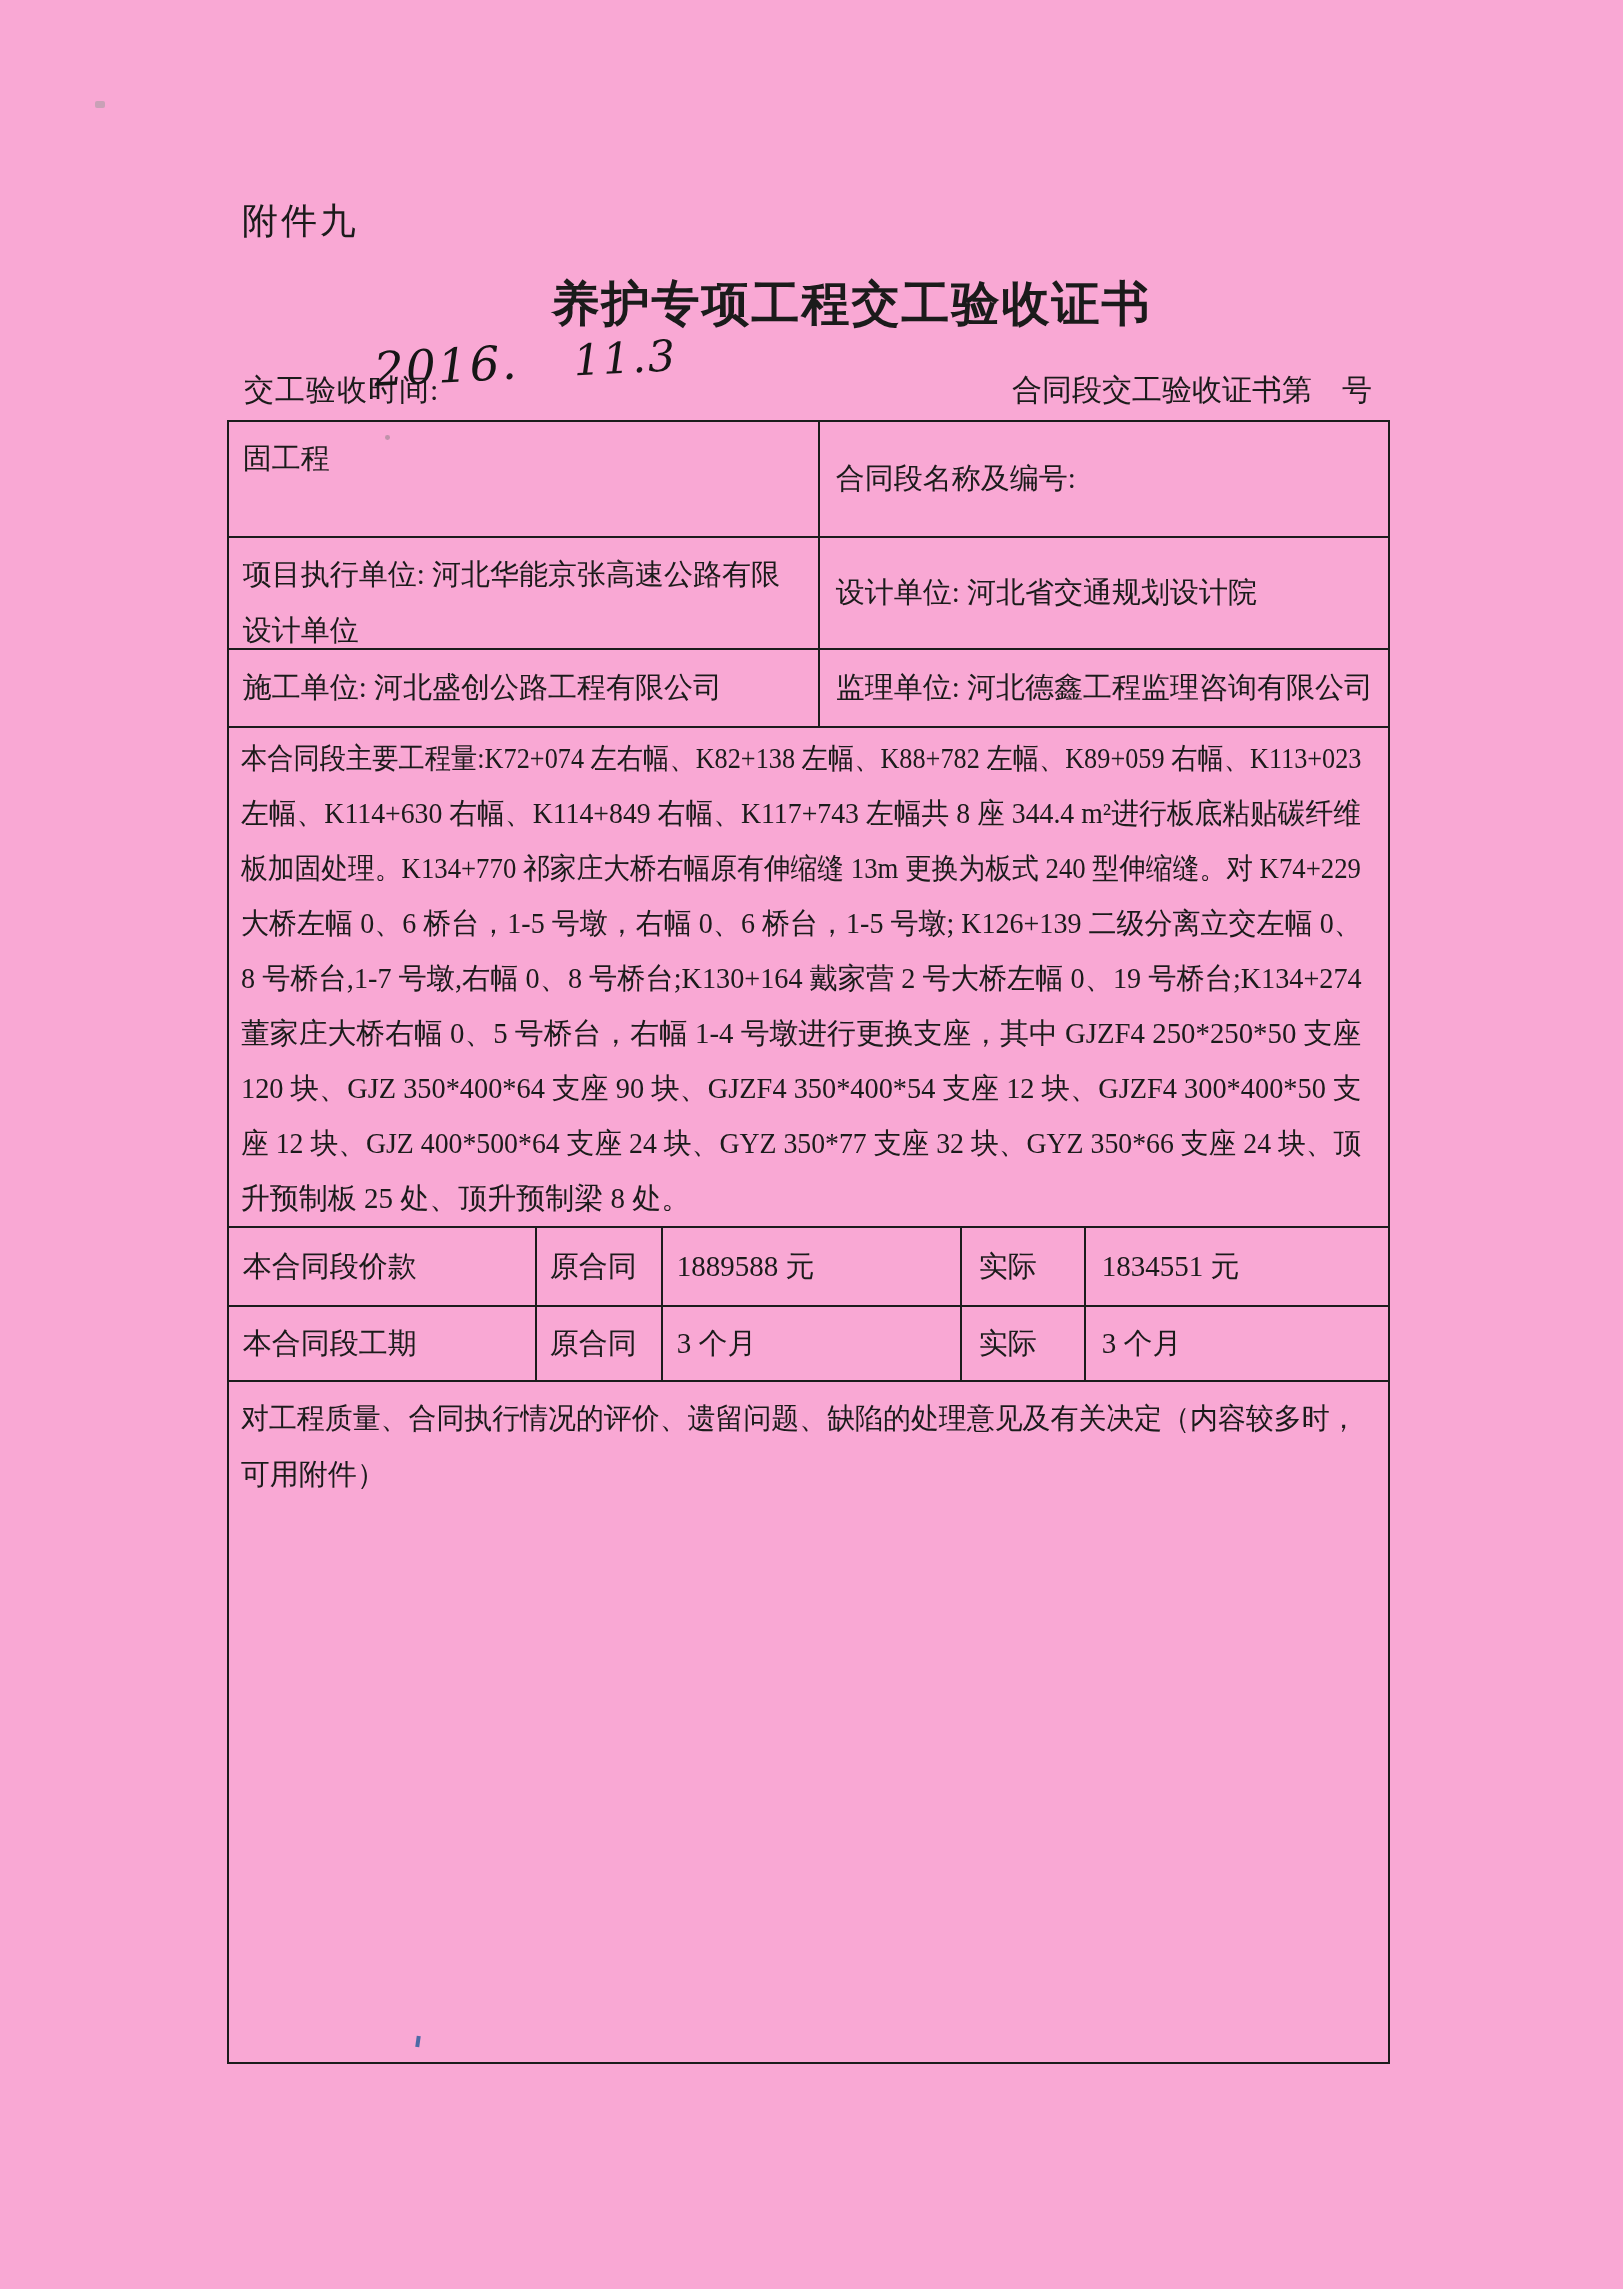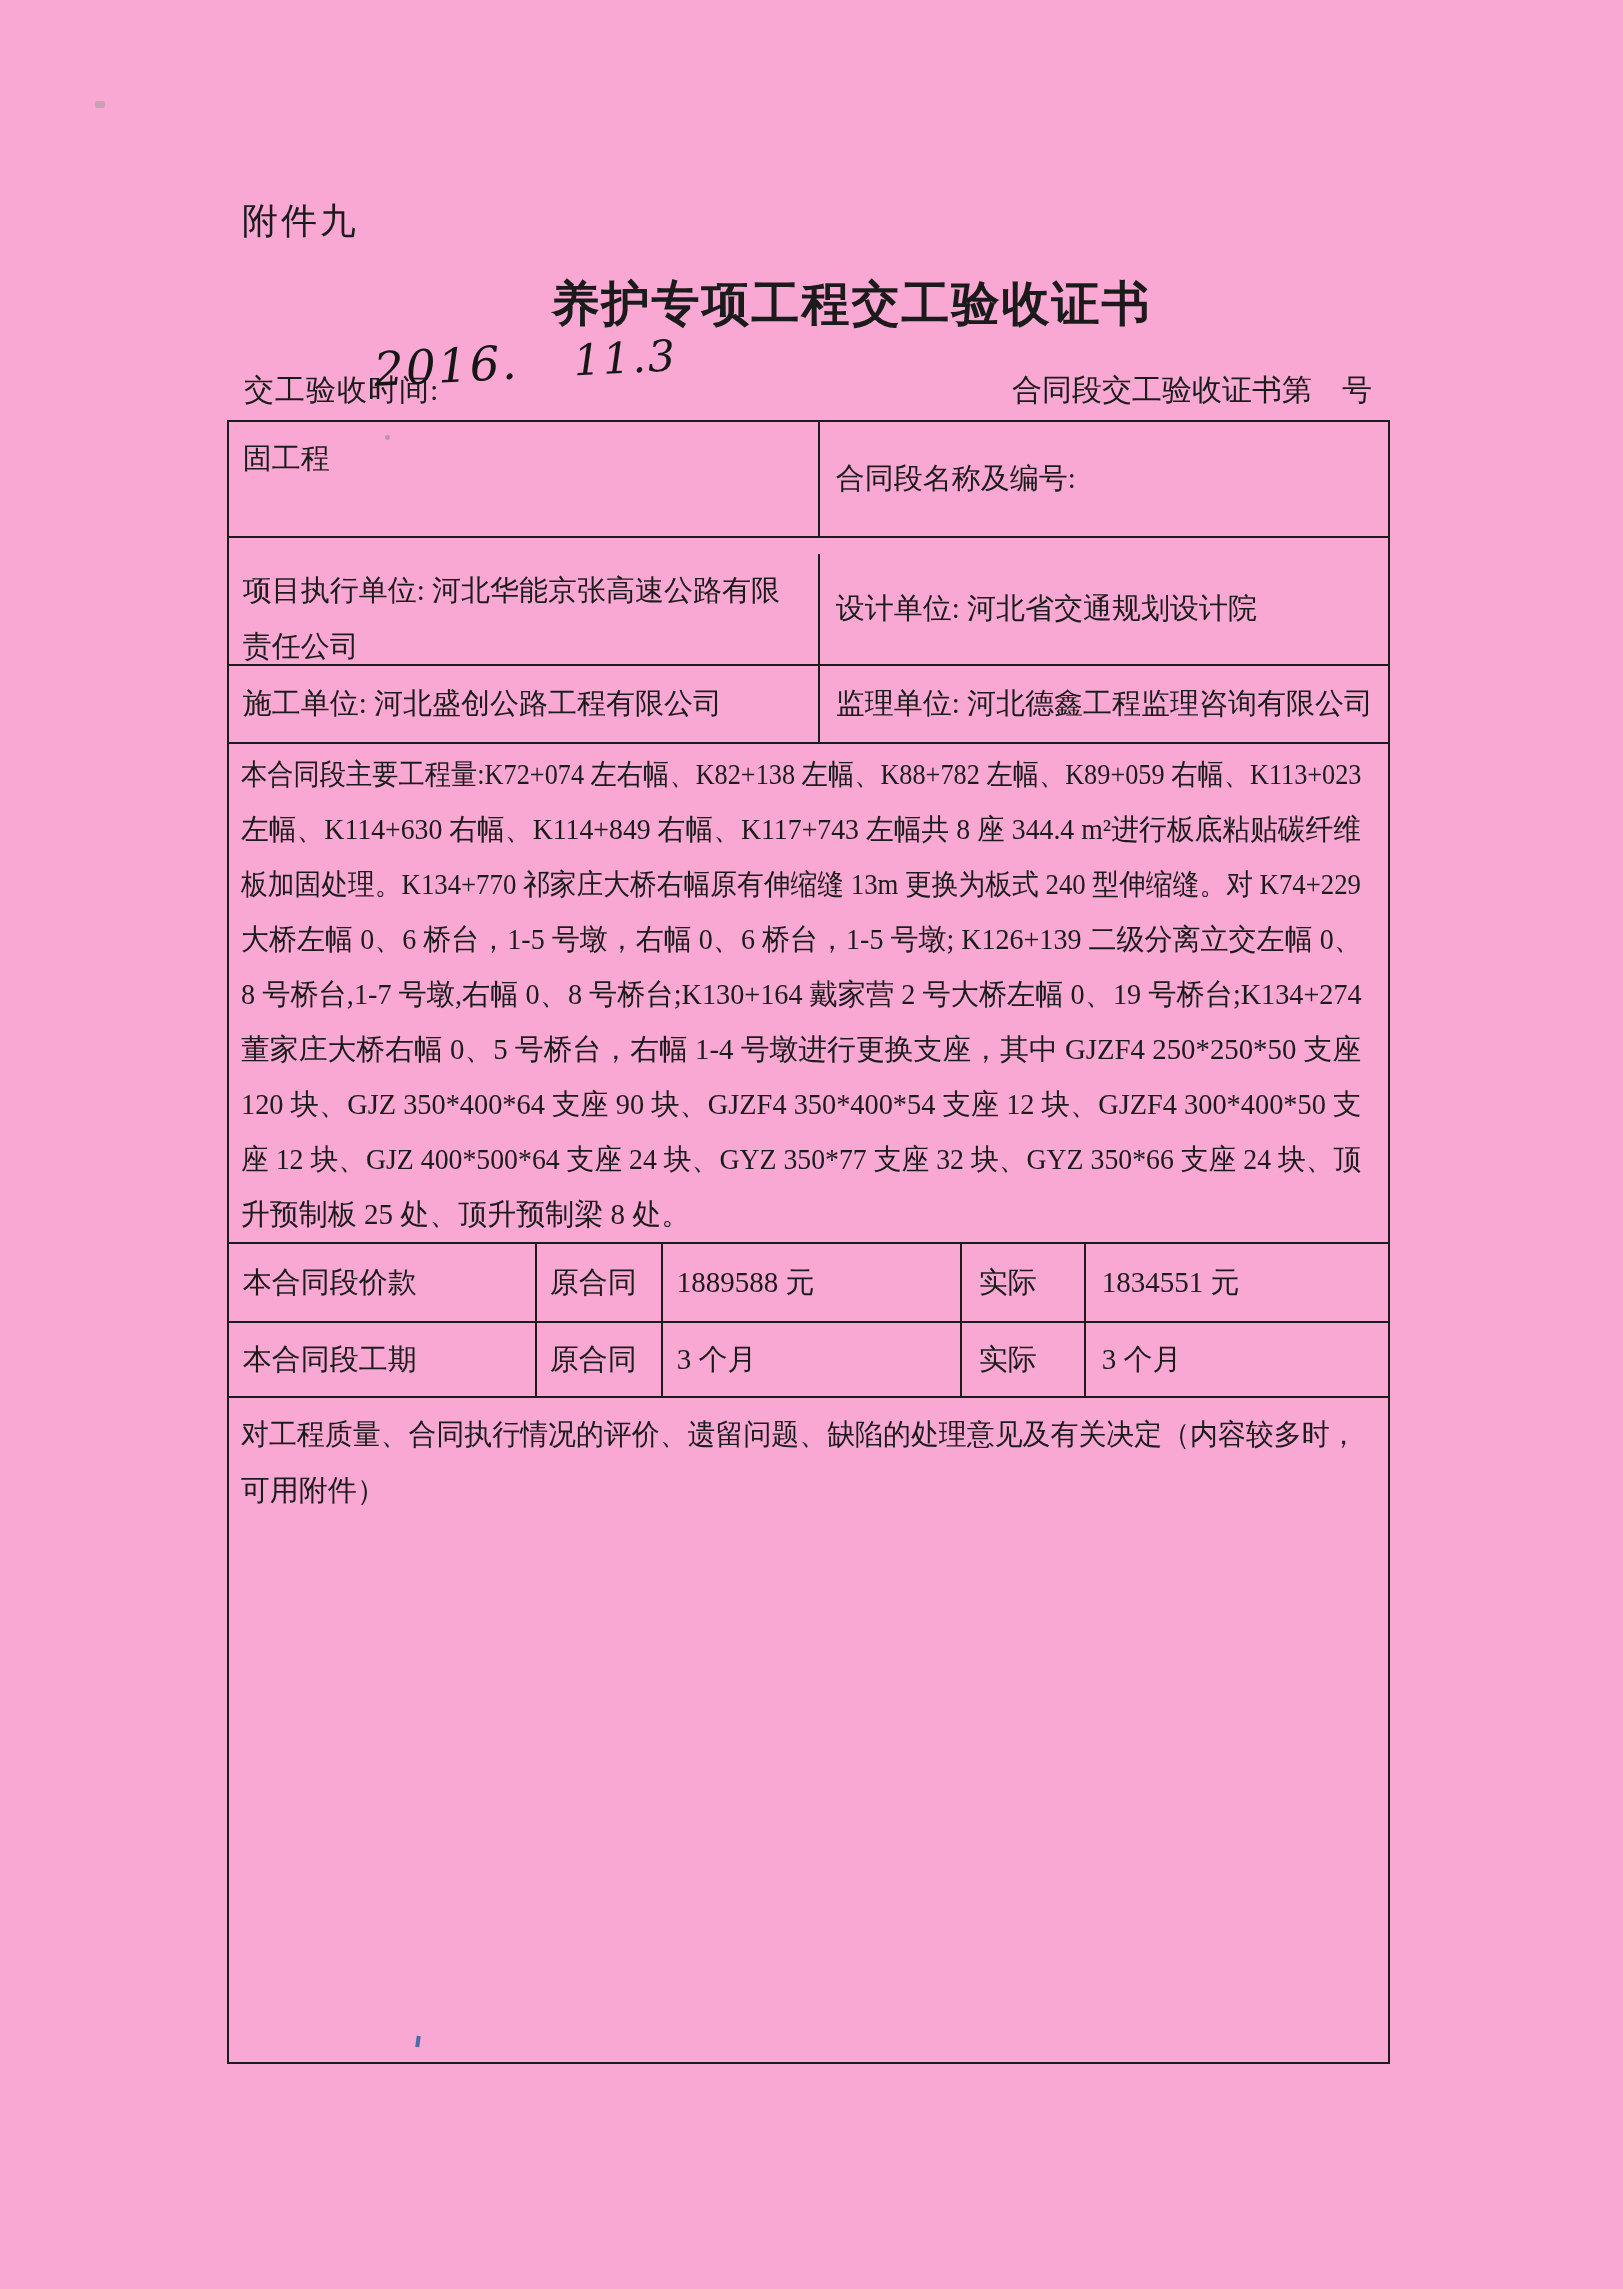--- a/index.html
+++ b/index.html
@@ -18,21 +18,21 @@
   .certno{position:absolute;left:1012px;top:370px;width:327px;font-size:30px;white-space:nowrap;}
 
   .grid{position:absolute;left:227px;top:420px;width:1163px;height:1644px;
     border:2.9px solid #1c1c1c;box-sizing:border-box;display:flex;flex-direction:column;
     font-size:29px;}
   .row{display:flex;box-sizing:border-box;border-bottom:2.9px solid #1c1c1c;}
   .row:last-child{border-bottom:none;flex:1;}
   .cell{box-sizing:border-box;border-right:2.9px solid #1c1c1c;display:flex;
     flex-direction:column;justify-content:center;overflow:hidden;}
   .cell:last-child{border-right:none;}
-  .r1{height:116px;} .r2{height:112px;margin-top:16px;} .r3{height:78px;}
+  .r1{height:116px;} .r2{height:112px;} .r3{height:78px;}
   .r4{height:500px;} .r5{height:79px;} .r6{height:75px;}
   .cl{width:591px;padding-left:13.7px;}
   .cr{flex:1;padding-left:15.7px;}
   .two{justify-content:flex-start;padding-top:7.8px;}
   .two .line{line-height:56px;}
   .para{flex:1;display:block;padding:2.9px 9.8px 0 11.8px;}
   .para .line{line-height:55px;}
   .c1{width:308px;padding-left:13.7px;}
   .c2{width:126px;padding-left:12.7px;}
   .c3{width:299px;padding-left:13.7px;}
@@ -69,21 +69,21 @@
         <span class="line fitline">固工程</span>
       </div>
       <div class="cell cr">
         <span class="line fitline">合同段名称及编号:</span>
       </div>
     </div>
 
     <div class="row r2">
       <div class="cell cl two">
         <span class="line fitline">项目执行单位: 河北华能京张高速公路有限</span>
-        <span class="line fitline">责任公司</span>
+        <span class="line fitline">设计单位</span>
       </div>
       <div class="cell cr">
         <span class="line fitline">设计单位: 河北省交通规划设计院</span>
       </div>
     </div>
 
     <div class="row r3">
       <div class="cell cl">
         <span class="line fitline">施工单位: 河北盛创公路工程有限公司</span>
       </div>

